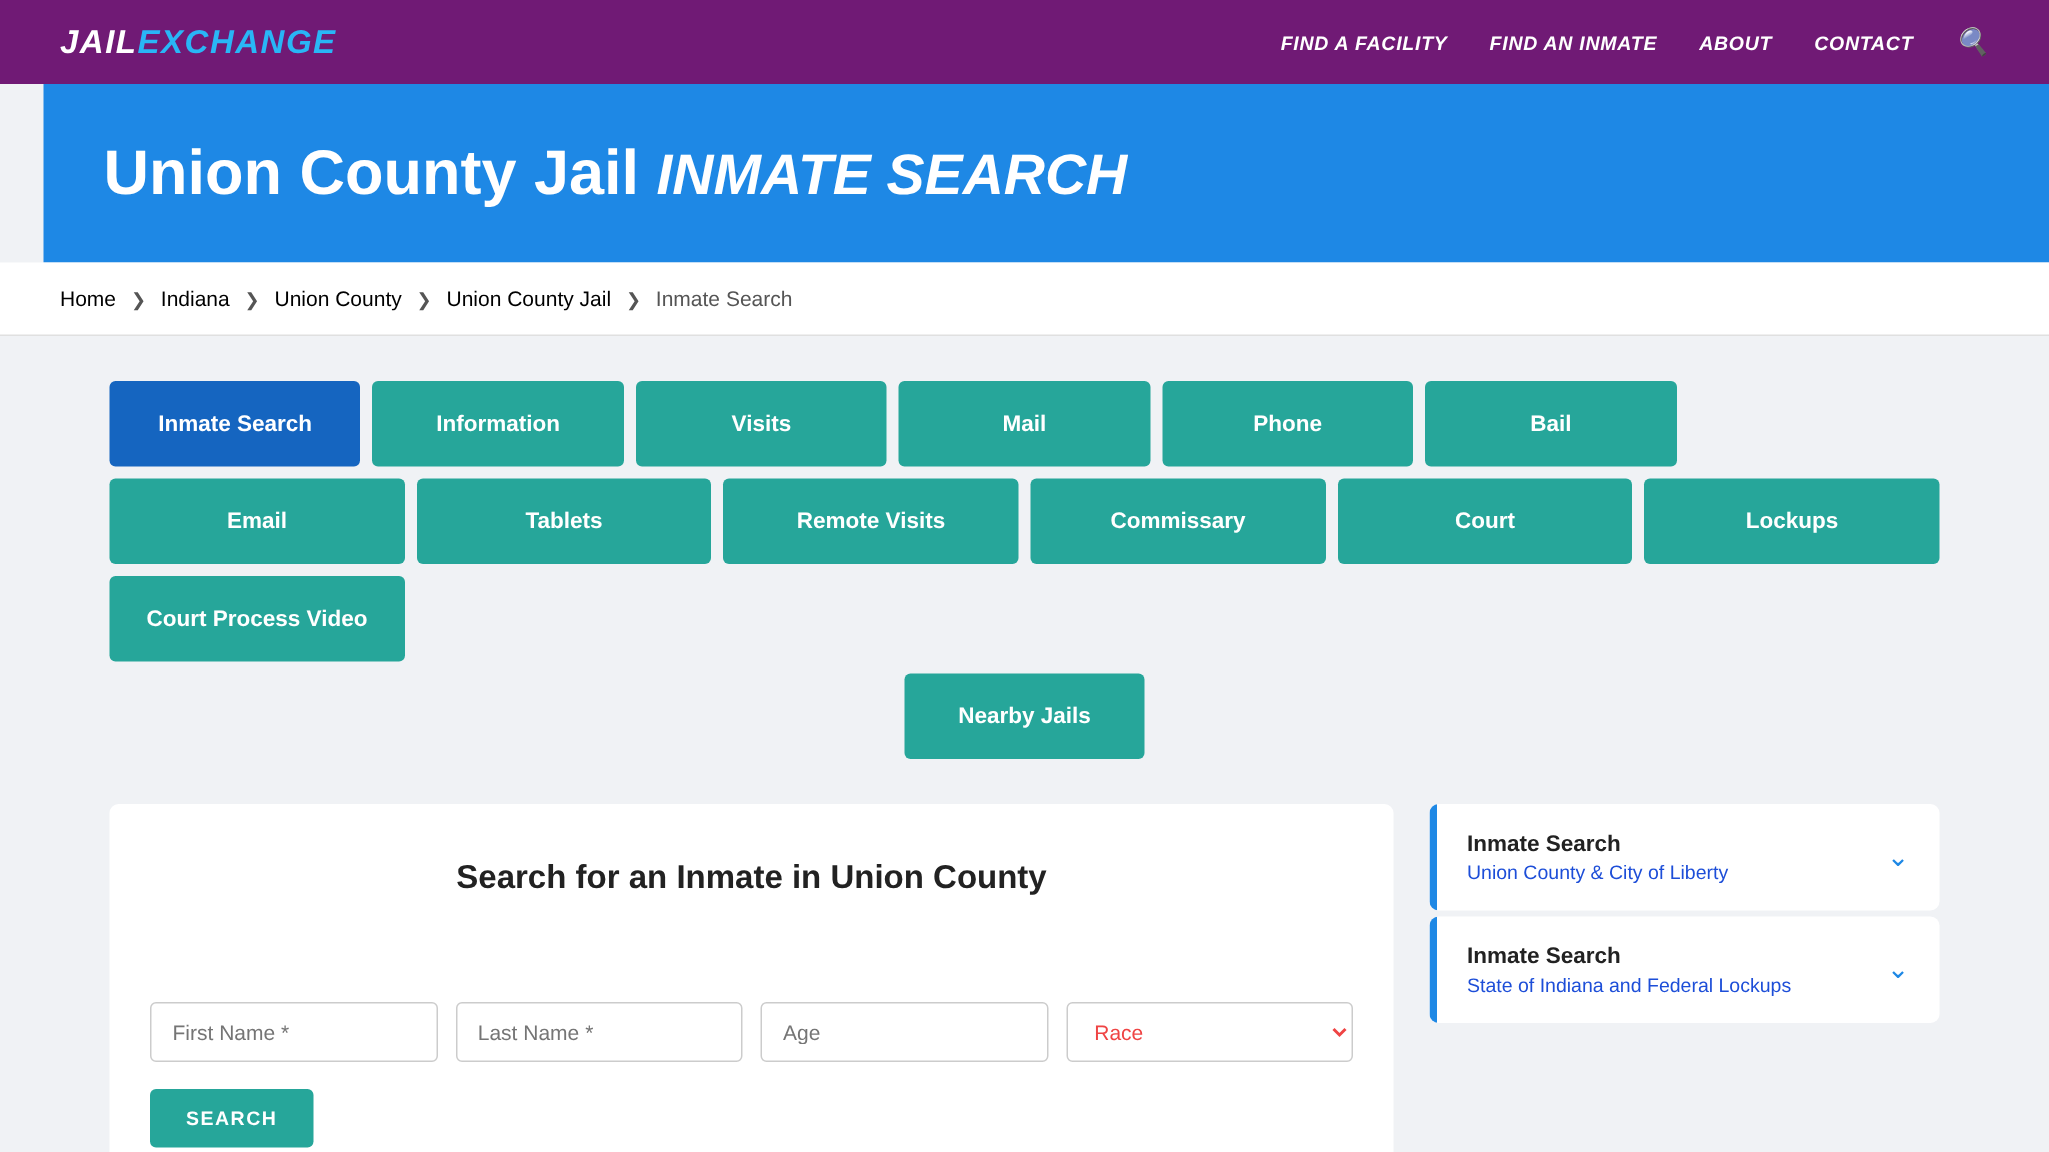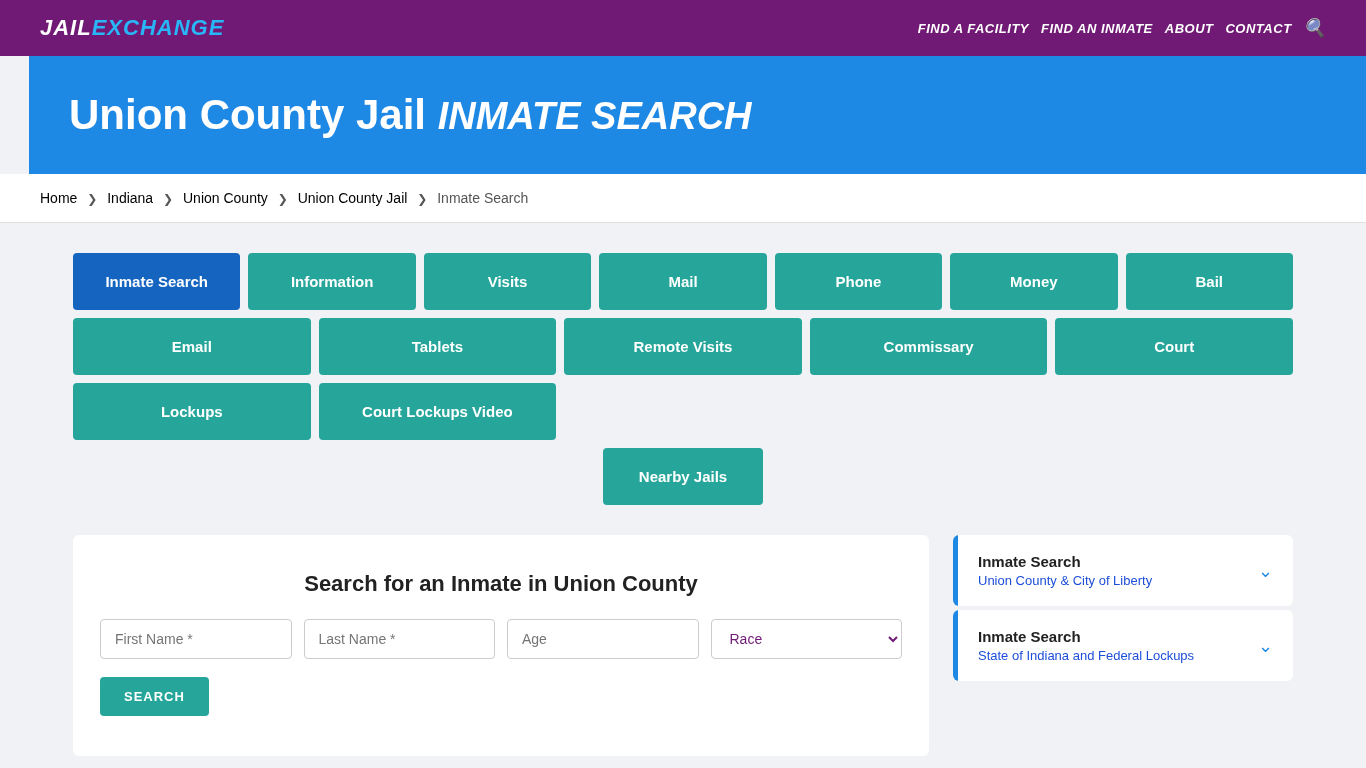--- a/index.html
+++ b/index.html
@@ -20,21 +20,21 @@
       font-weight: 900;
       color: white;
       letter-spacing: 1px;
     }
     .navbar-logo span.ex {
       color: #29b6f6;
     }
     .navbar-links {
       display: flex;
       align-items: center;
-      gap: 12px;
+      gap: 28px;
     }
     .navbar-links a {
       color: white;
       text-decoration: none;
       font-size: 13px;
       font-weight: 700;
       letter-spacing: 0.5px;
       text-transform: uppercase;
     }
     .search-icon {
@@ -90,21 +90,21 @@
 
     
     .button-grid {
       display: grid;
       grid-template-columns: repeat(7, 1fr);
       gap: 8px;
       margin-bottom: 8px;
     }
     .button-grid-row2 {
       display: grid;
-      grid-template-columns: repeat(5, 1fr);
+      grid-template-columns: repeat(6, 1fr);
       gap: 8px;
       margin-bottom: 8px;
     }
     .button-grid-row3 {
       display: flex;
       justify-content: center;
       margin-bottom: 30px;
     }
     .nav-btn {
       background: #26a69a;
@@ -155,21 +155,22 @@
       margin-bottom: 18px;
     }
     .search-fields input,
     .search-fields select {
       border: 1px solid #ccc;
       border-radius: 4px;
       padding: 10px 14px;
       font-size: 14px;
       flex: 1;
       min-width: 100px;
-      color: #701a75;
+      color: #ef4444;
+      margin-top: 48px;
     }
     .search-fields select {
       background: white;
       appearance: auto;
     }
     .search-btn {
       background: #26a69a;
       color: white;
       border: none;
       border-radius: 4px;
@@ -250,32 +251,31 @@
 </div>
 
 <div class="main">
 
   <div class="button-grid">
     <button class="nav-btn active">Inmate Search</button>
     <button class="nav-btn">Information</button>
     <button class="nav-btn">Visits</button>
     <button class="nav-btn">Mail</button>
     <button class="nav-btn">Phone</button>
-    <button class="nav-btn">Money</button>
     <button class="nav-btn">Bail</button>
   </div>
 
   <div class="button-grid-row2">
     <button class="nav-btn">Email</button>
     <button class="nav-btn">Tablets</button>
     <button class="nav-btn">Remote Visits</button>
     <button class="nav-btn">Commissary</button>
     <button class="nav-btn">Court</button>
     <button class="nav-btn">Lockups</button>
-    <button class="nav-btn">Court Lockups Video</button>
+    <button class="nav-btn">Court Process Video</button>
   </div>
 
   <div class="button-grid-row3">
     <button class="nav-btn center-single">Nearby Jails</button>
   </div>
 
   <div class="content-area">
 
     <div class="search-form-box">
       <h2>Search for an Inmate in Union County</h2>

